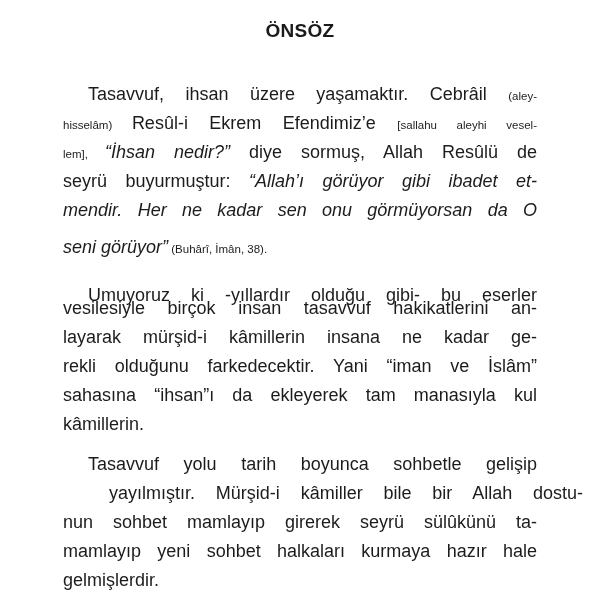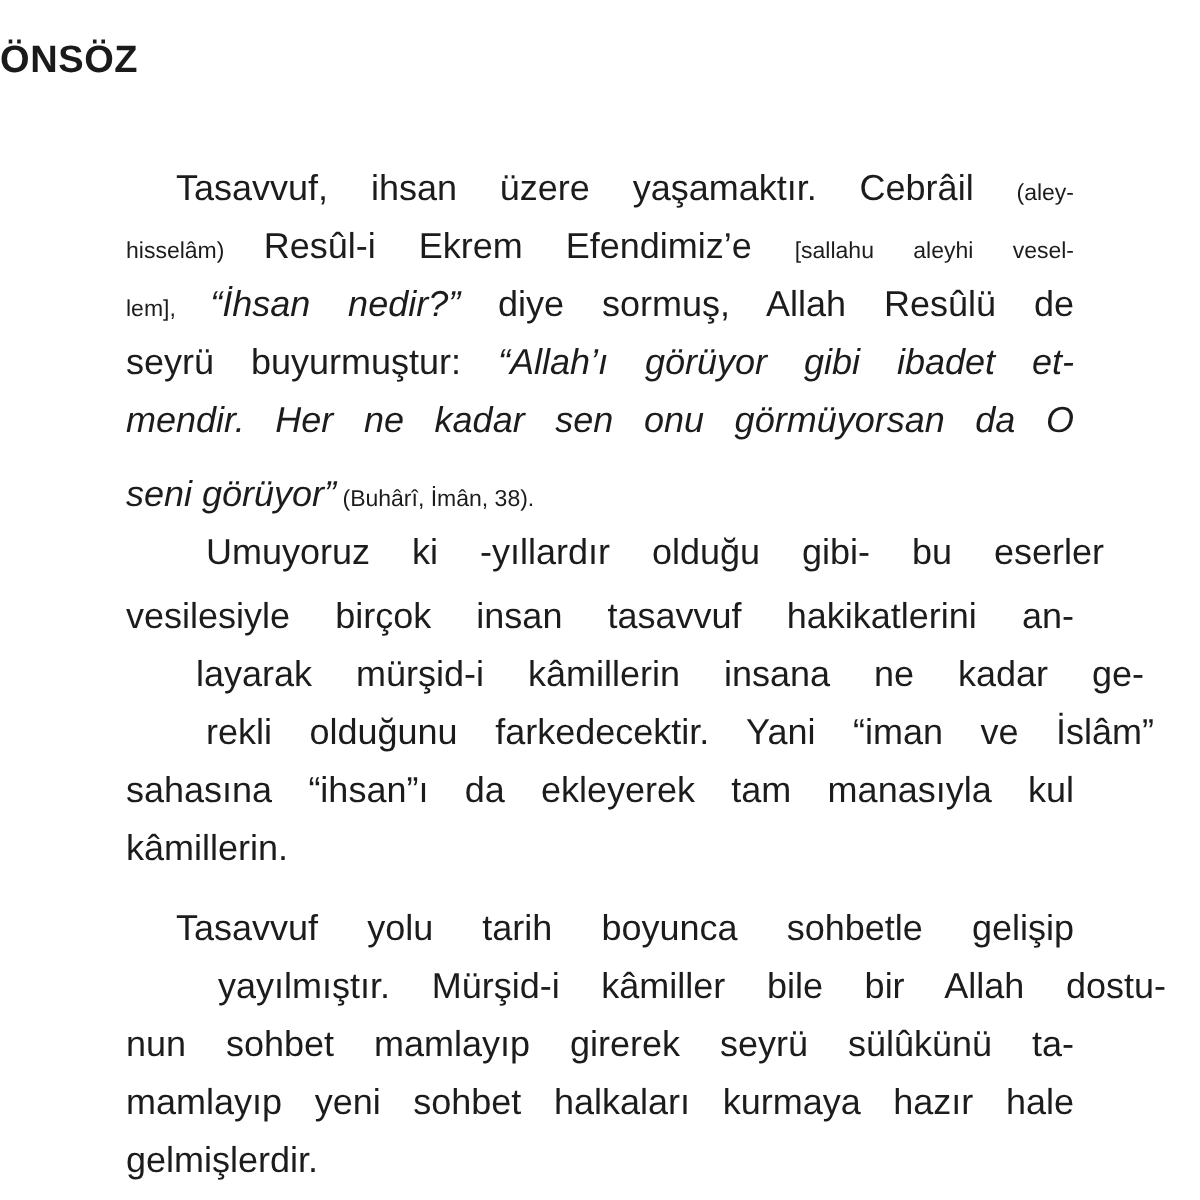--- a/index.html
+++ b/index.html
@@ -1,21 +1,21 @@
 <!DOCTYPE html>
 <html><head>
   <meta charset="utf-8">
   <style>
     html, body { margin: 0; padding: 0; }
     body {
       width: 600px; height: 600px; background: #ffffff; position: relative; overflow: hidden;
       font-family: "Liberation Sans", "DejaVu Sans", sans-serif; color: #1c1c1c;
     }
     .title {
-      position: absolute; top: 20px; left: 0; width: 600px; 
+      position: absolute; top: 20px; left: 0; width: 600px; text-align: center;
       font-weight: bold; font-size: 19px; letter-spacing: 0.3px; color: #1a1a1a;
     }
     .page { position: absolute; left: 63px; width: 474px; top: 0; }
     .line {
       position: absolute; left: 0; width: 474px; height: 30px; font-size: 18px; line-height: 30px;
       white-space: nowrap; text-align: justify; text-align-last: justify;
     }
     .line.indent { left: 25px; width: 449px; }
     .line.last { text-align-last: left; }
     .small { font-size: 11.5px; }
@@ -25,24 +25,24 @@
 <body>
 
 <div class="title">ÖNSÖZ</div>
 <div class="page" id="page">
     <div class="line indent" style="top: 79px;"><span>Tasavvuf, ihsan üzere yaşamaktır. Cebrâil </span><span class="small">(aley-</span></div>
     <div class="line" style="top: 108px;"><span class="small">hisselâm) </span><span>Resûl-i Ekrem Efendimiz’e </span><span class="small">[sallahu aleyhi vesel-</span></div>
     <div class="line" style="top: 137px;"><span class="small">lem], </span><span class="it">“İhsan nedir?”</span><span> diye sormuş, Allah Resûlü de</span></div>
     <div class="line" style="top: 166px;"><span>seyrü buyurmuştur: </span><span class="it">“Allah’ı görüyor gibi ibadet et-</span></div>
     <div class="line" style="top: 195px;"><span class="it">mendir. Her ne kadar sen onu görmüyorsan da O</span></div>
     <div class="line last" style="top: 232px;"><span class="it">seni görüyor”</span><span class="small"> (Buhârî, İmân, 38).</span></div>
-    <div class="line indent" style="top: 261px; margin-left: 15px;"><span>Umuyoruz ki -yıllardır olduğu gibi- bu eserler</span></div>
+    <div class="line indent" style="top: 280px;"><span>Umuyoruz ki -yıllardır olduğu gibi- bu eserler</span></div>
     <div class="line" style="top: 293px;"><span>vesilesiyle birçok insan tasavvuf hakikatlerini an-</span></div>
-    <div class="line" style="top: 322px; margin-left: 35px;"><span>layarak mürşid-i kâmillerin insana ne kadar ge-</span></div>
-    <div class="line" style="top: 351px; margin-left: 40px;"><span>rekli olduğunu farkedecektir. Yani “iman ve İslâm”</span></div>
+    <div class="line" style="top: 322px;"><span>layarak mürşid-i kâmillerin insana ne kadar ge-</span></div>
+    <div class="line" style="top: 351px;"><span>rekli olduğunu farkedecektir. Yani “iman ve İslâm”</span></div>
     <div class="line" style="top: 380px;"><span>sahasına “ihsan”ı da ekleyerek tam manasıyla kul</span></div>
     <div class="line last" style="top: 409px;"><span>kâmillerin.</span></div>
     <div class="line indent" style="top: 449px;"><span>Tasavvuf yolu tarih boyunca sohbetle gelişip</span></div>
     <div class="line" style="top: 478px; margin-left: 46px;"><span>yayılmıştır. Mürşid-i kâmiller bile bir Allah dostu-</span></div>
     <div class="line" style="top: 507px;"><span>nun sohbet mamlayıp girerek seyrü sülûkünü ta-</span></div>
     <div class="line" style="top: 536px;"><span>mamlayıp yeni sohbet halkaları kurmaya hazır hale</span></div>
     <div class="line last" style="top: 565px;"><span>gelmişlerdir.</span></div>
   </div>
 
 </body></html>

